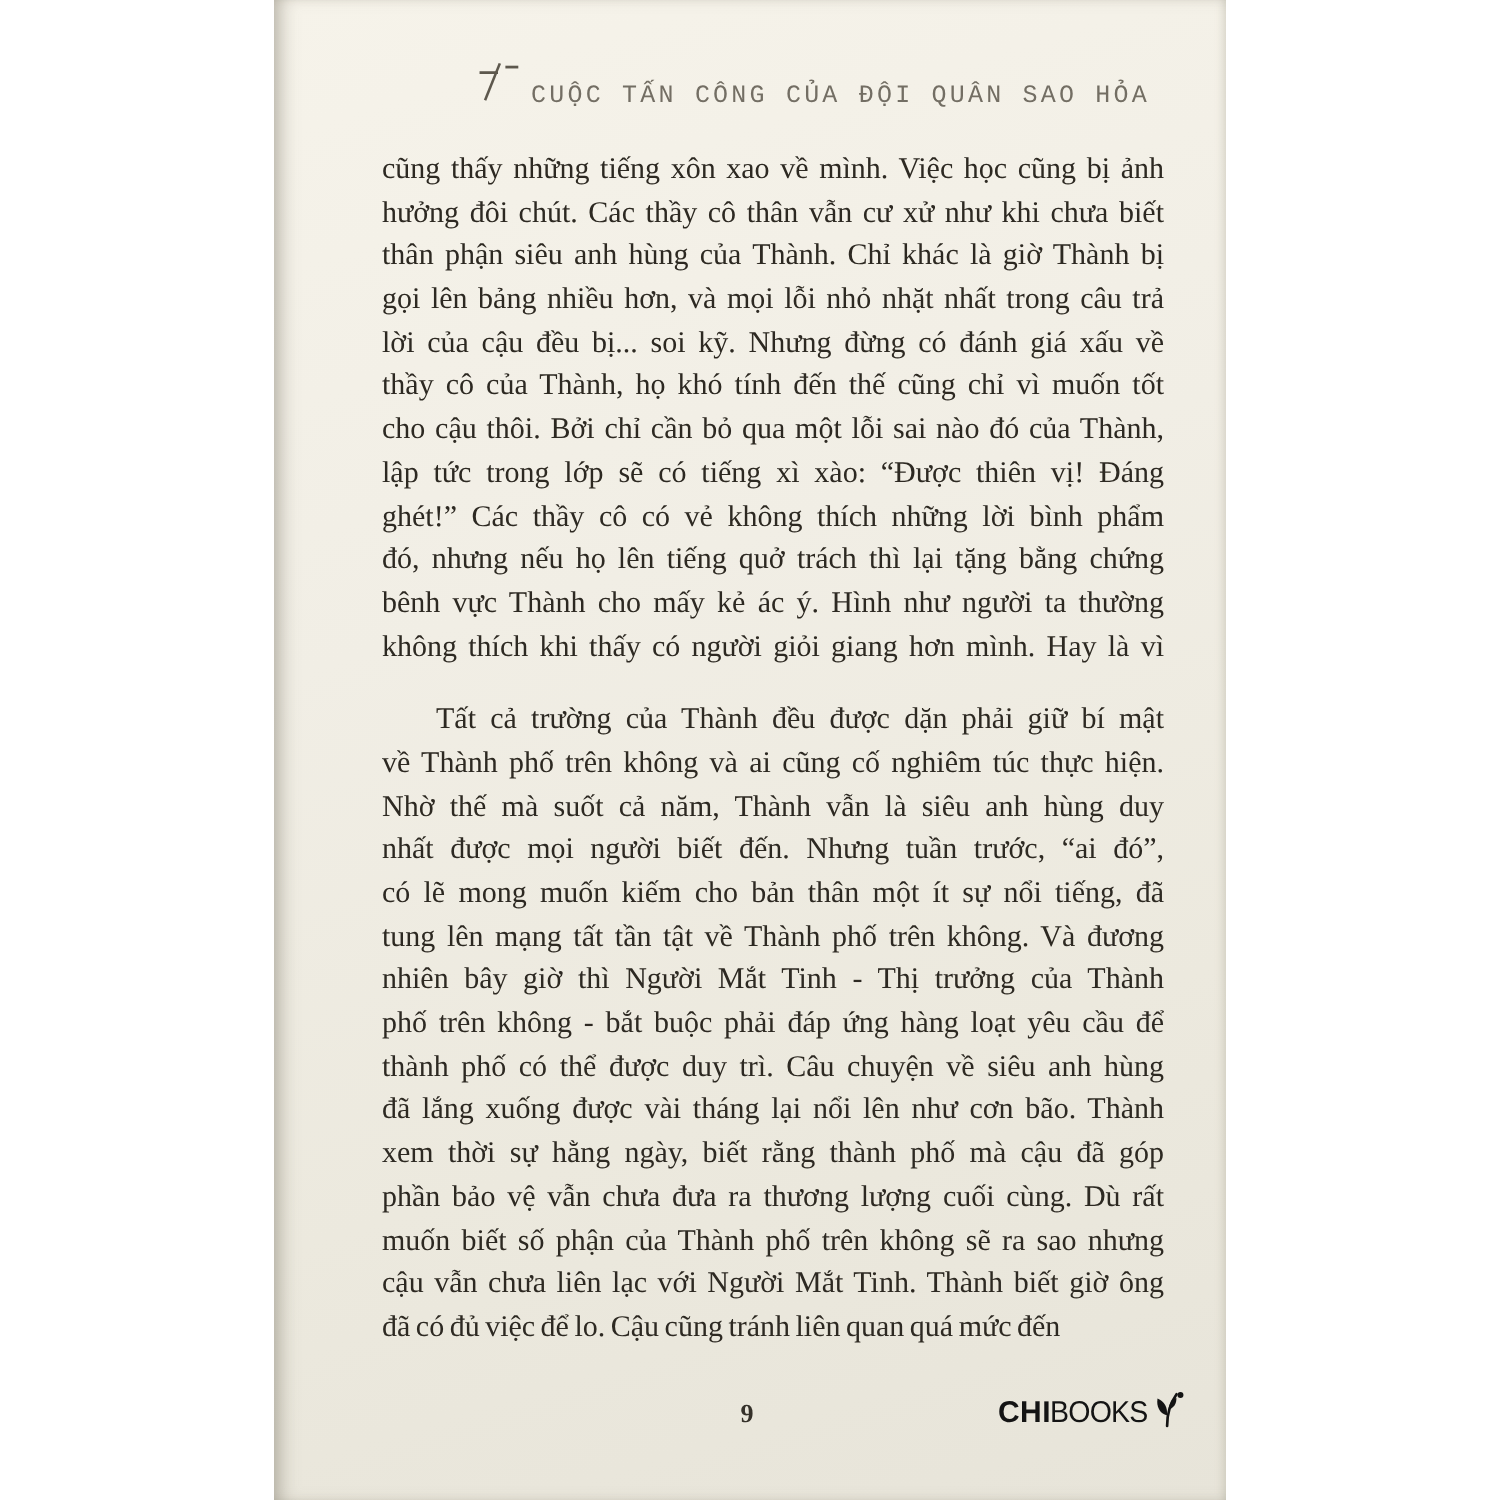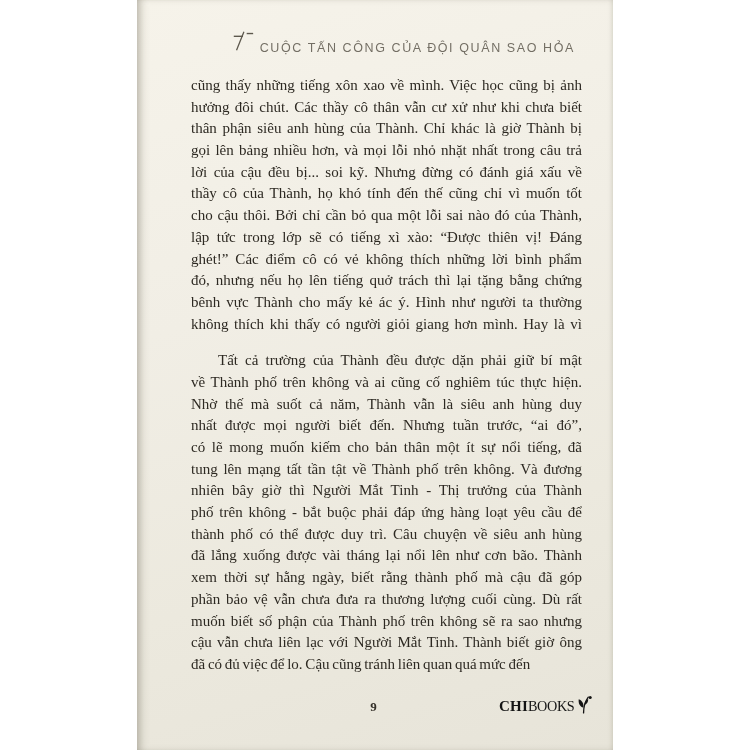--- a/index.html
+++ b/index.html
@@ -26,21 +26,21 @@
     position: absolute;
     top: 28px;
     right: 38px;
     display: flex;
     align-items: flex-end;
     gap: 5px;
     color: #5d584d;
   }
   .ornament { margin-bottom: 3px; }
   .header-title {
-    font-family: Liberation Sans, sans-serif;
+    font-family: Liberation Mono, monospace;
     font-size: 12.5px;
     letter-spacing: 1.6px;
     font-weight: 400;
     white-space: nowrap;
     opacity: 0.85;
   }
   .body-text {
     position: absolute;
     left: 54px;
     top: 75px;
@@ -69,21 +69,21 @@
     font-weight: 700;
     color: #35312a;
   }
   .publisher-logo {
     position: absolute;
     left: 362px;
     top: 698px;
     display: flex;
     align-items: center;
     color: #141414;
-    font-family: Liberation Serif, serif;
+    font-family: Liberation Sans, sans-serif;
   }
   .logo-bold {
     font-weight: 800;
     font-size: 15px;
     letter-spacing: 0.2px;
   }
   .logo-light {
     font-weight: 400;
     font-size: 15px;
     letter-spacing: -0.4px;
@@ -109,21 +109,21 @@
 
     <div class="body-text" id="body-text">
         <div class="line">cũng thấy những tiếng xôn xao về mình. Việc học cũng bị ảnh</div>
         <div class="line">hưởng đôi chút. Các thầy cô thân vẫn cư xử như khi chưa biết</div>
         <div class="line">thân phận siêu anh hùng của Thành. Chỉ khác là giờ Thành bị</div>
         <div class="line">gọi lên bảng nhiều hơn, và mọi lỗi nhỏ nhặt nhất trong câu trả</div>
         <div class="line">lời của cậu đều bị... soi kỹ. Nhưng đừng có đánh giá xấu về</div>
         <div class="line">thầy cô của Thành, họ khó tính đến thế cũng chỉ vì muốn tốt</div>
         <div class="line">cho cậu thôi. Bởi chỉ cần bỏ qua một lỗi sai nào đó của Thành,</div>
         <div class="line">lập tức trong lớp sẽ có tiếng xì xào: “Được thiên vị! Đáng</div>
-        <div class="line">ghét!” Các điểm cô có vẻ không thích những lời bình phẩm</div>
+        <div class="line">ghét!” Các thầy cô có vẻ không thích những lời bình phẩm</div>
         <div class="line">đó, nhưng nếu họ lên tiếng quở trách thì lại tặng bằng chứng</div>
         <div class="line">bênh vực Thành cho mấy kẻ ác ý. Hình như người ta thường</div>
         <div class="line">không thích khi thấy có người giỏi giang hơn mình. Hay là vì</div>
         <div class="line indent para-gap">Tất cả trường của Thành đều được dặn phải giữ bí mật</div>
         <div class="line">về Thành phố trên không và ai cũng cố nghiêm túc thực hiện.</div>
         <div class="line">Nhờ thế mà suốt cả năm, Thành vẫn là siêu anh hùng duy</div>
         <div class="line">nhất được mọi người biết đến. Nhưng tuần trước, “ai đó”,</div>
         <div class="line">có lẽ mong muốn kiếm cho bản thân một ít sự nổi tiếng, đã</div>
         <div class="line">tung lên mạng tất tần tật về Thành phố trên không. Và đương</div>
         <div class="line">nhiên bây giờ thì Người Mắt Tinh - Thị trưởng của Thành</div>

